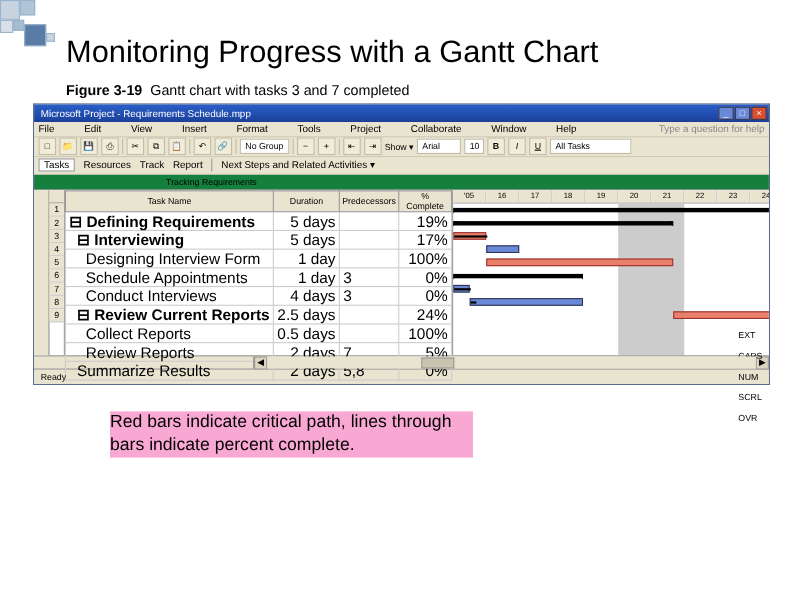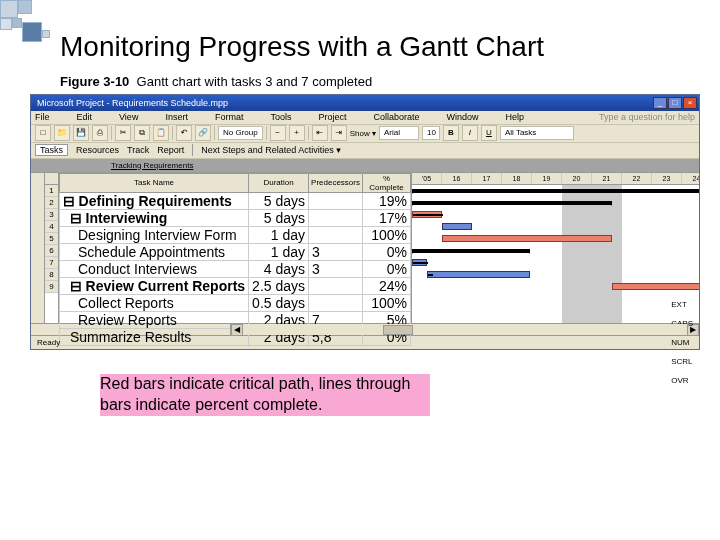--- a/index.html
+++ b/index.html
@@ -15,21 +15,21 @@
   .win-ctrls { display:flex; gap:1px; }
   .win-btn { width:14px; height:12px; background:#6a8ad8; border:1px solid #335; font-size:8px; line-height:10px; text-align:center; color:#fff; }
   .win-btn.close { background:#d95030; }
   .menubar { height:14px; background:#e8e4d0; display:flex; align-items:center; padding:0 4px; font-size:9px; gap:10px; border-bottom:1px solid #c8c4b0; justify-content:space-between; }
   .menubar .left { display:flex; gap:27px; }
   .toolbar { height:18px; background:#e8e4d0; display:flex; align-items:center; padding:0 4px; gap:3px; border-bottom:1px solid #c8c4b0; }
   .tbtn { width:16px; height:16px; border:1px solid #c0bca8; background:#f0ecd8; font-size:8px; line-height:14px; text-align:center; }
   .tsep { width:1px; height:14px; background:#c0bca8; }
   .tdrop { height:14px; border:1px solid #c0bca8; background:#fff; font-size:8px; padding:0 4px; line-height:12px; }
   .subbar { height:16px; background:#e8e4d0; display:flex; align-items:center; font-size:9px; padding:0 4px; gap:8px; border-bottom:1px solid #c8c4b0; }
-  .trackbar { height:14px; background:#a3a3a3; display:flex; align-items:center; font-size:8px; padding-left:80px; border-bottom:1px solid #999;text-decoration:underline; }
+  .trackbar { height:14px; background:#15803d; display:flex; align-items:center; font-size:8px; padding-left:120px; border-bottom:1px solid #999; }
   .main-area { display:flex; height:150px; background:#fff; }
   .left-strip { width:14px; background:#e8e4d0; border-right:1px solid #999; }
   .rowno-col { width:14px; border-right:1px solid #999; }
   .rowno-col .hdr { height:12px; background:#e8e4d0; border-bottom:1px solid #999; }
   .rowno-col .rn { height:12px; font-size:8px; text-align:center; line-height:12px; background:#e8e4d0; border-bottom:1px solid #ccc; }
   .task-table { border-right:1px solid #999; }
   .task-table table { border-collapse:collapse; }
   .task-table th { font-size:8px; font-weight:normal; background:#e8e4d0; border:1px solid #999; height:12px; padding:0 2px; }
   .task-table td { font-size:14px; border:1px solid #ccc; border-top:none; height:12px; padding:0 3px; white-space:nowrap; }
   .task-table .indent1 { padding-left:10px; }
@@ -63,21 +63,21 @@
 <div class="logo">
   <div class="sq" style="left:0;top:0;width:18px;height:18px;background:#c8d4e0"></div>
   <div class="sq" style="left:18px;top:0;width:14px;height:14px;background:#b0c4d8"></div>
   <div class="sq" style="left:0;top:18px;width:12px;height:12px;background:#d8e0e8"></div>
   <div class="sq" style="left:22px;top:22px;width:20px;height:20px;background:#5a7da8"></div>
   <div class="sq" style="left:12px;top:18px;width:10px;height:10px;background:#a8bcd0"></div>
   <div class="sq" style="left:42px;top:30px;width:8px;height:8px;background:#c8d4e0"></div>
 </div>
 
 <h1 class="slide-title">Monitoring Progress with a Gantt Chart</h1>
-<p class="figure-caption"><b>Figure 3-10</b>&nbsp;&nbsp;<span>Gantt chart with tasks 3 and 7 completed</span></p>
+<p class="figure-caption"><b>Figure 3-19</b>&nbsp;&nbsp;<span>Gantt chart with tasks 3 and 7 completed</span></p>
 
 <div class="app-window">
   <div class="titlebar">
     <span class="titlebar-text">Microsoft Project - Requirements Schedule.mpp</span>
     <div class="win-ctrls">
       <div class="win-btn">_</div>
       <div class="win-btn">□</div>
       <div class="win-btn close">×</div>
     </div>
   </div>

